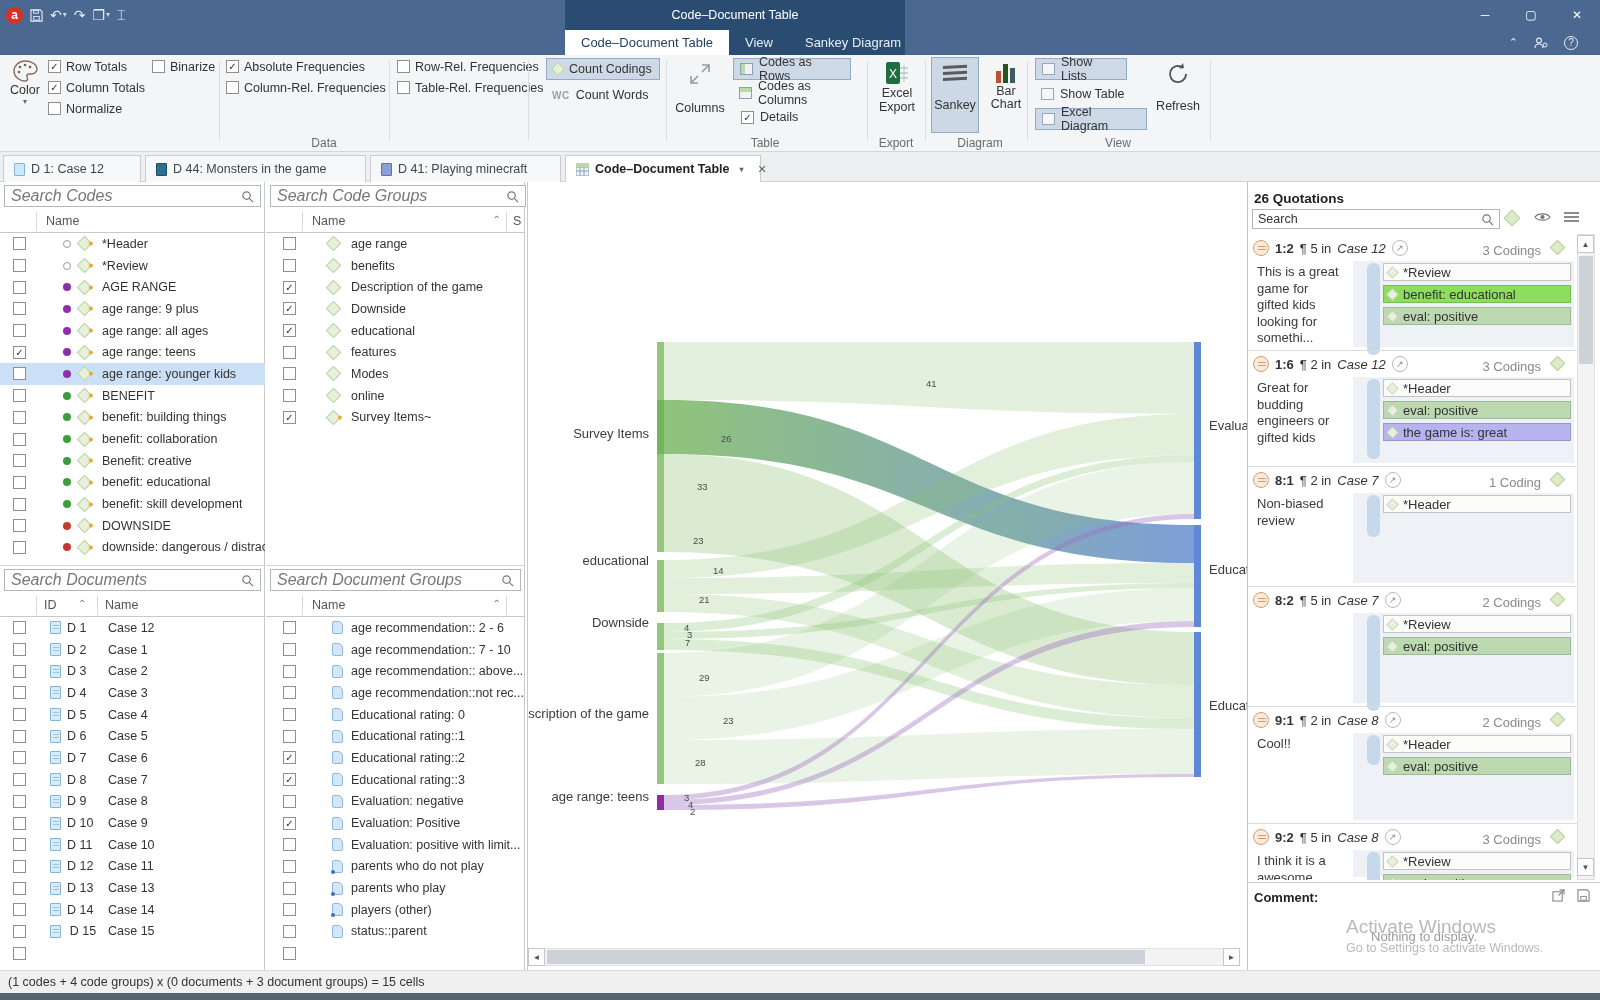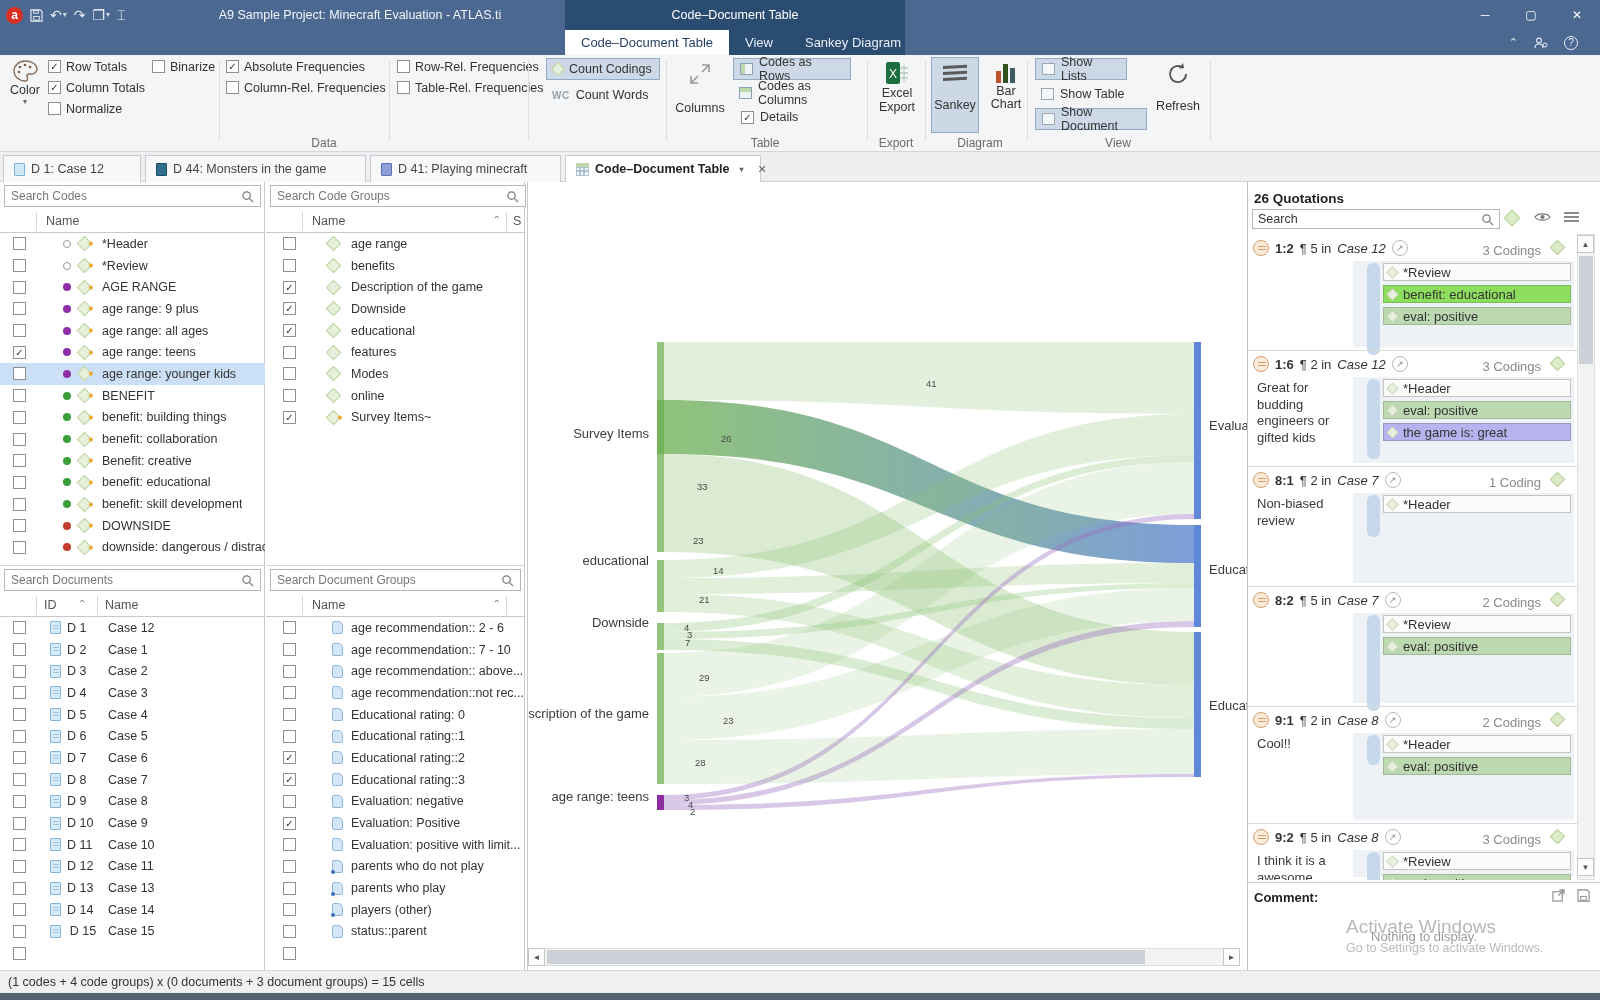--- a/index.html
+++ b/index.html
@@ -45,21 +45,21 @@
 
   
   #tabstrip { position:absolute; left:0; top:152px; width:1600px; height:30px; background:#edeff1; border-bottom:1px solid #cfd2d6; }
   .doctab { position:absolute; top:3px; height:27px; background:#f7f8f9; border:1px solid #c9ccd0; border-bottom:none; display:flex; align-items:center; gap:6px; padding:0 10px; font-size:12.5px; color:#444; white-space:nowrap; }
   .doctab.active { background:#fff; font-weight:bold; color:#222; }
   .tab-docicon { width:11px; height:13px; border-radius:1px; flex:0 0 11px; }
 
   
   .panel { position:absolute; background:#fff; }
   .searchbox { position:absolute; left:4px; top:3px; height:22px; border:1px solid #b5b8bb; background:#fff; display:flex; align-items:center; padding:0 6px; }
-  .searchbox .ph { color:#777; font-size:12px; flex:1; }
+  .searchbox .ph { font-style:italic; color:#777; font-size:16px; flex:1; }
   .hdr { position:absolute; left:0; height:23px; border-bottom:1px solid #c9c9c9; font-size:12.5px; color:#555; }
   .hdr .colline { position:absolute; top:2px; width:1px; height:19px; background:#d8d8d8; }
   .list { position:absolute; left:0; overflow:hidden; }
   .row { height:21.7px; display:flex; align-items:center; position:relative; }
   .row.selrow { background:#cbe0f6; }
   .dot { width:8px; height:8px; border-radius:50%; flex:0 0 8px; }
   .dot.hollow { background:#fff !important; border:1.5px solid #9a9a9a; }
   .cdiamond { width:11px; height:11px; background:#e7f0da; border:1px solid #bcd3a2; transform:rotate(45deg); position:relative; flex:0 0 11px; }
   .cdiamond .tick { position:absolute; right:-2px; top:-2px; width:4px; height:4px; border-radius:50%; background:#f0a830; }
   .docicon { width:11px; height:13px; background:#d8ebf8; border:1px solid #85b4da; border-radius:1px; position:relative; flex:0 0 11px; }
@@ -123,21 +123,20 @@
           <path d="M1 1h10l2 2v10H1z" fill="none" stroke="#e8edf4" stroke-width="1.2"></path>
           <rect x="4" y="8" width="6" height="4" fill="none" stroke="#e8edf4"></rect>
           <rect x="4" y="1.5" width="5" height="3" fill="none" stroke="#e8edf4"></rect>
         </svg>
       </span>
     <span class="qat-ic">↶<span class="caret-s">▾</span></span>
     <span class="qat-ic">↷</span>
     <span class="qat-ic">❐<span class="caret-s">▾</span></span>
     <span class="qat-ic">⌶</span>
   </div>
-  <div id="tb-title">A9 Sample Project: Minecraft Evaluation - ATLAS.ti</div>
   <div id="ctx-band">Code–Document Table</div>
   <div id="win-btns">
     <div class="winbtn">─</div>
     <div class="winbtn">▢</div>
     <div class="winbtn">✕</div>
   </div>
 </div>
 
 <div id="menubar">
   <div id="ctx-tabs">
@@ -275,21 +274,21 @@
   <div class="rib-chip sel" style="left:1035px; top:3px; width:92px;">
     <span class="mini-list"></span>
     <span>Show Lists</span>
   </div>
   <div class="rib-chip" style="left:1035px; top:28px; width:96px;">
     <span class="mini-list"></span>
     <span>Show Table</span>
   </div>
   <div class="rib-chip sel" style="left:1035px; top:53px; width:112px;">
     <span class="mini-list"></span>
-    <span>Show Document</span>
+    <span>Excel Diagram</span>
   </div>
 
   <div class="bigbtn" style="left:1155px; top:6px; width:46px;">
     <svg width="26" height="26" viewBox="0 0 26 26">
         <path d="M21 13a8 8 0 1 1-3-6.2" fill="none" stroke="#555" stroke-width="1.8"></path>
         <path d="M18 2l1 5-5 .5z" fill="#555"></path>
       </svg>
     <span style="margin-top:12px;">Refresh</span>
   </div>
 
@@ -835,20 +834,21 @@
         <div class="qref">
           <div class="qcirc"></div>
           <span class="qid">1:2</span>
           <span>¶ 5 in</span>
           <span class="qdoc">Case 12</span>
           <div class="qarrow">↗</div>
         </div>
         <div class="qcodings">3 Codings</div>
         <div class="qdiam"></div>
         <div class="qchipbg"></div>
+        <div class="qtext">This is a great game for gifted kids looking for somethi...</div>
         <div class="qbar" style="height: 92px;"></div>
         <div class="qchips">
           <div class="qchip" style="background: rgb(251, 252, 250);">
             <span class="qcd"></span>
             <span>*Review</span>
           </div>
           <div class="qchip" style="background: rgb(142, 222, 94); border-color: rgba(0, 0, 0, 0.15);">
             <span class="qcd"></span>
             <span>benefit: educational</span>
           </div>

